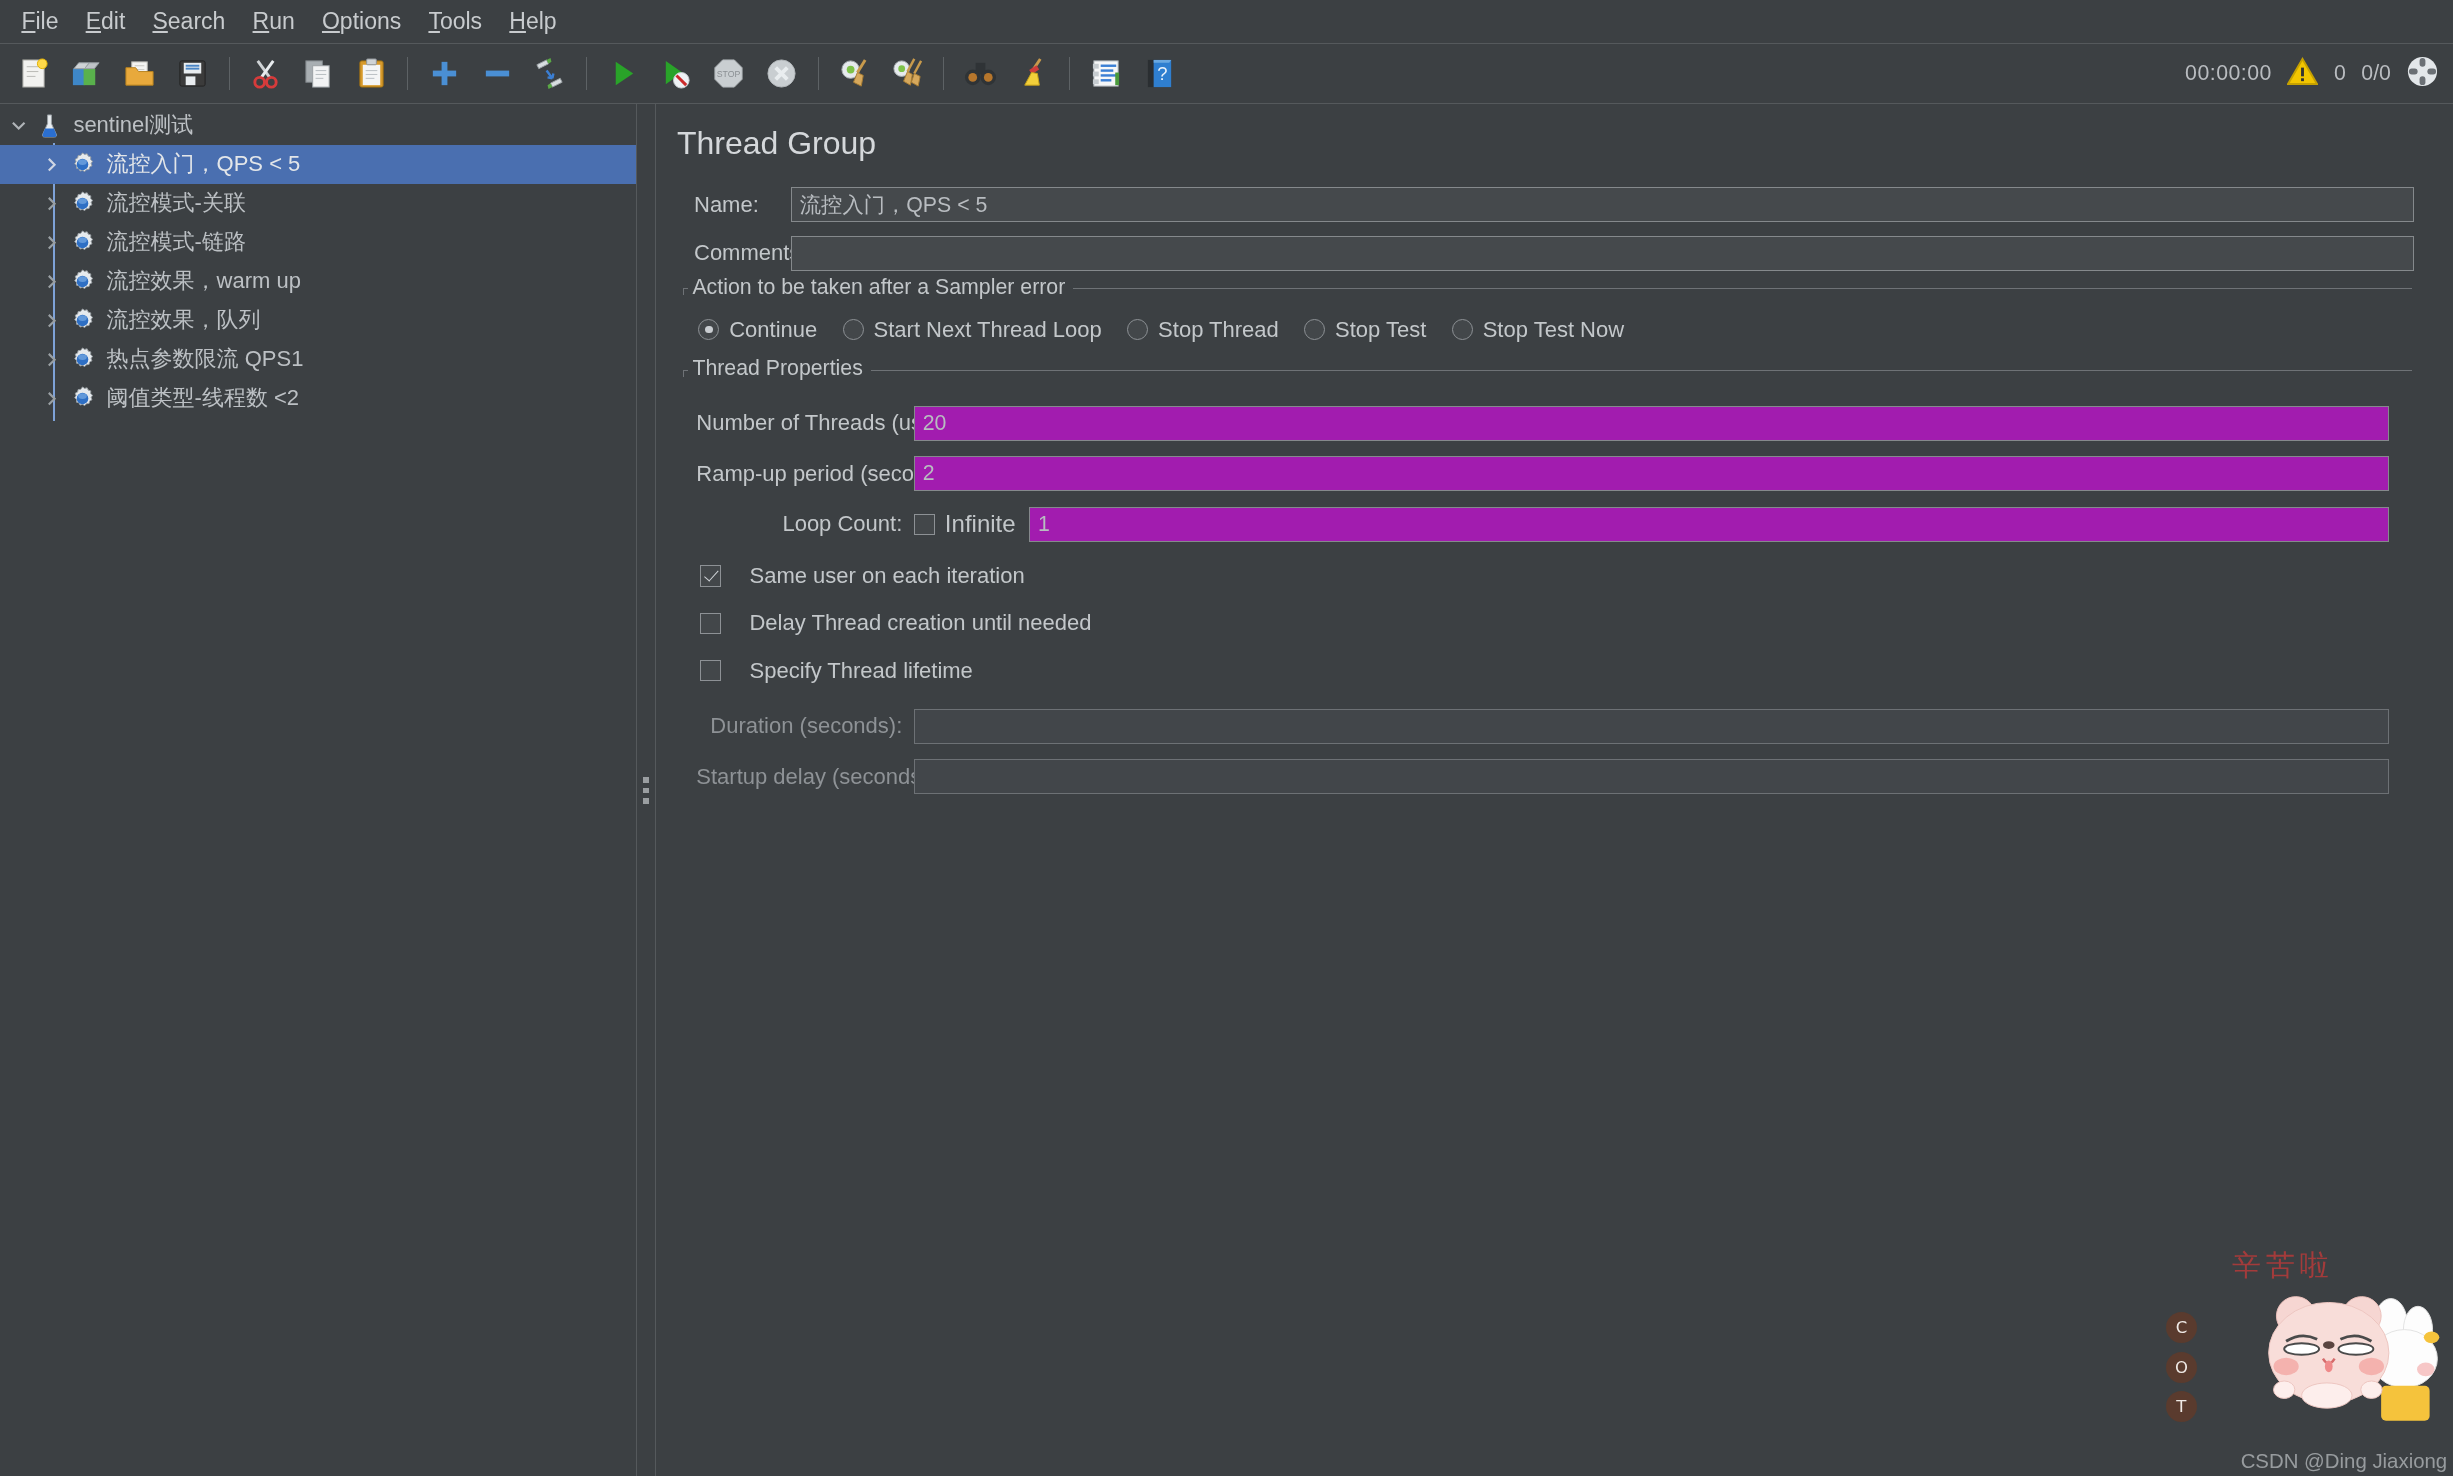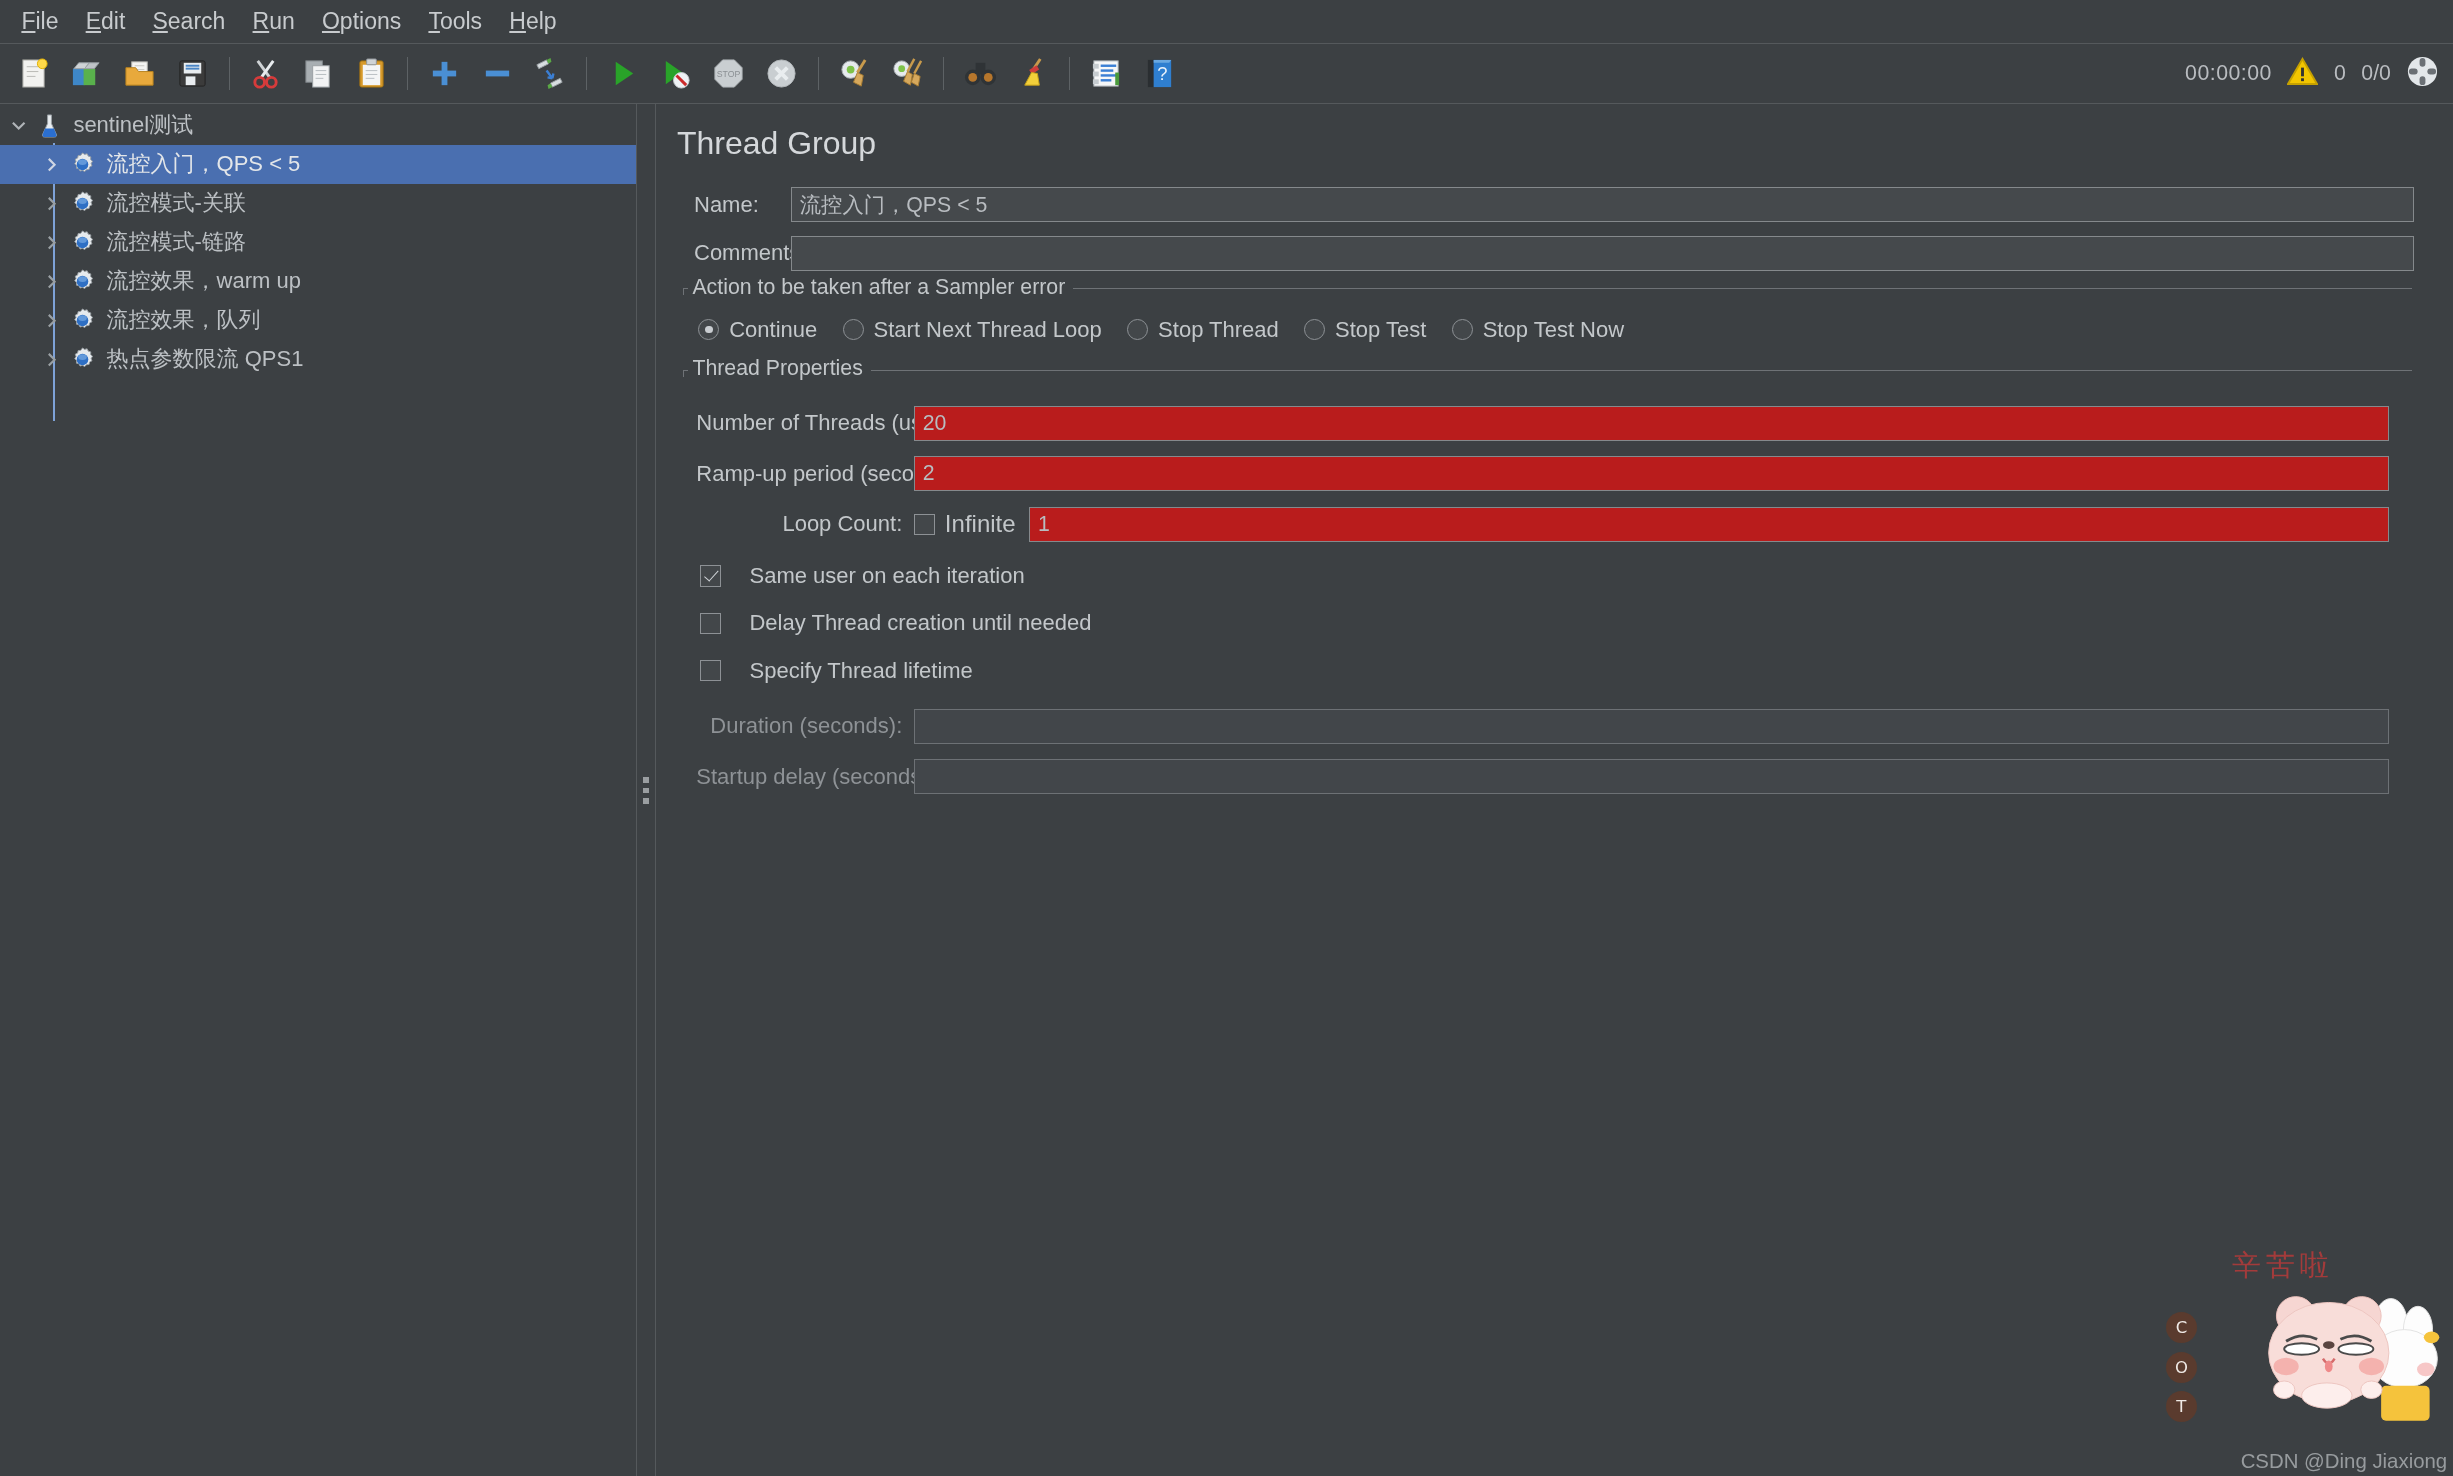--- a/index.html
+++ b/index.html
@@ -241,21 +241,21 @@
     width: 206px;
     text-align: right;
     flex: 0 0 auto;
     margin-right: 11.6px;
     white-space: nowrap;
   }
   .tp-label.dim { color: #8e9296; }
   .tp-input {
     flex: 1 1 auto;
     height: 35px;
-    background: #b91c1c;
+    background: #a21caf;
     border: 1px solid #85898c;
     color: #b8bcc0;
     font-size: 21.3px;
     font-family: "Liberation Sans", sans-serif;
     padding: 0 7.8px;
     outline: none;
     box-sizing: border-box;
     margin-right: 23px;
   }
   .tp-input:disabled {
@@ -675,20 +675,35 @@
         <span class="tree-icon">
           <svg width="25" height="25" viewBox="0 0 26 26">
             <path d="M13 1 l2.2 1.5 2.6 -.6 1.2 2.4 2.6 .8 -.2 2.7 2 1.8 -1.4 2.3 .8 2.5 -2.4 1.2 -.6 2.6 -2.7 .2 -1.8 2 -2.3 -1.4 -2.5 .8 -1.2 -2.4 -2.6 -.6 .2 -2.7 -2 -1.8 1.4 -2.3 -.8 -2.5 2.4 -1.2 .6 -2.6 2.7 -.2 Z" fill="#e6eaed" stroke="#9aa0a4"></path>
             <circle cx="13" cy="13" r="6" fill="#2e6fc4"></circle>
             <ellipse cx="13" cy="10.5" rx="4.5" ry="3" fill="#6fa4e0" opacity=".8"></ellipse>
           </svg>
         </span>
         <span class="tree-label">热点参数限流 QPS1</span>
       </div>
 
+      <div class="tree-row child">
+        <span class="twisty">
+          <svg width="19.4" height="19.4" viewBox="0 0 20 20">
+              <path d="M7 4 L13 10 L7 16" stroke="#9aa0a4" stroke-width="2.2" fill="none"></path>
+            </svg>
+        </span>
+        <span class="tree-icon">
+          <svg width="25" height="25" viewBox="0 0 26 26">
+            <path d="M13 1 l2.2 1.5 2.6 -.6 1.2 2.4 2.6 .8 -.2 2.7 2 1.8 -1.4 2.3 .8 2.5 -2.4 1.2 -.6 2.6 -2.7 .2 -1.8 2 -2.3 -1.4 -2.5 .8 -1.2 -2.4 -2.6 -.6 .2 -2.7 -2 -1.8 1.4 -2.3 -.8 -2.5 2.4 -1.2 .6 -2.6 2.7 -.2 Z" fill="#e6eaed" stroke="#9aa0a4"></path>
+            <circle cx="13" cy="13" r="6" fill="#2e6fc4"></circle>
+            <ellipse cx="13" cy="10.5" rx="4.5" ry="3" fill="#6fa4e0" opacity=".8"></ellipse>
+          </svg>
+        </span>
+        <span class="tree-label">阈值类型-线程数 &lt;2</span>
+      </div>
     </div>
 
     <div class="splitter">
       <span class="dots">
           <i></i>
           <i></i>
           <i></i>
         </span>
     </div>
 

